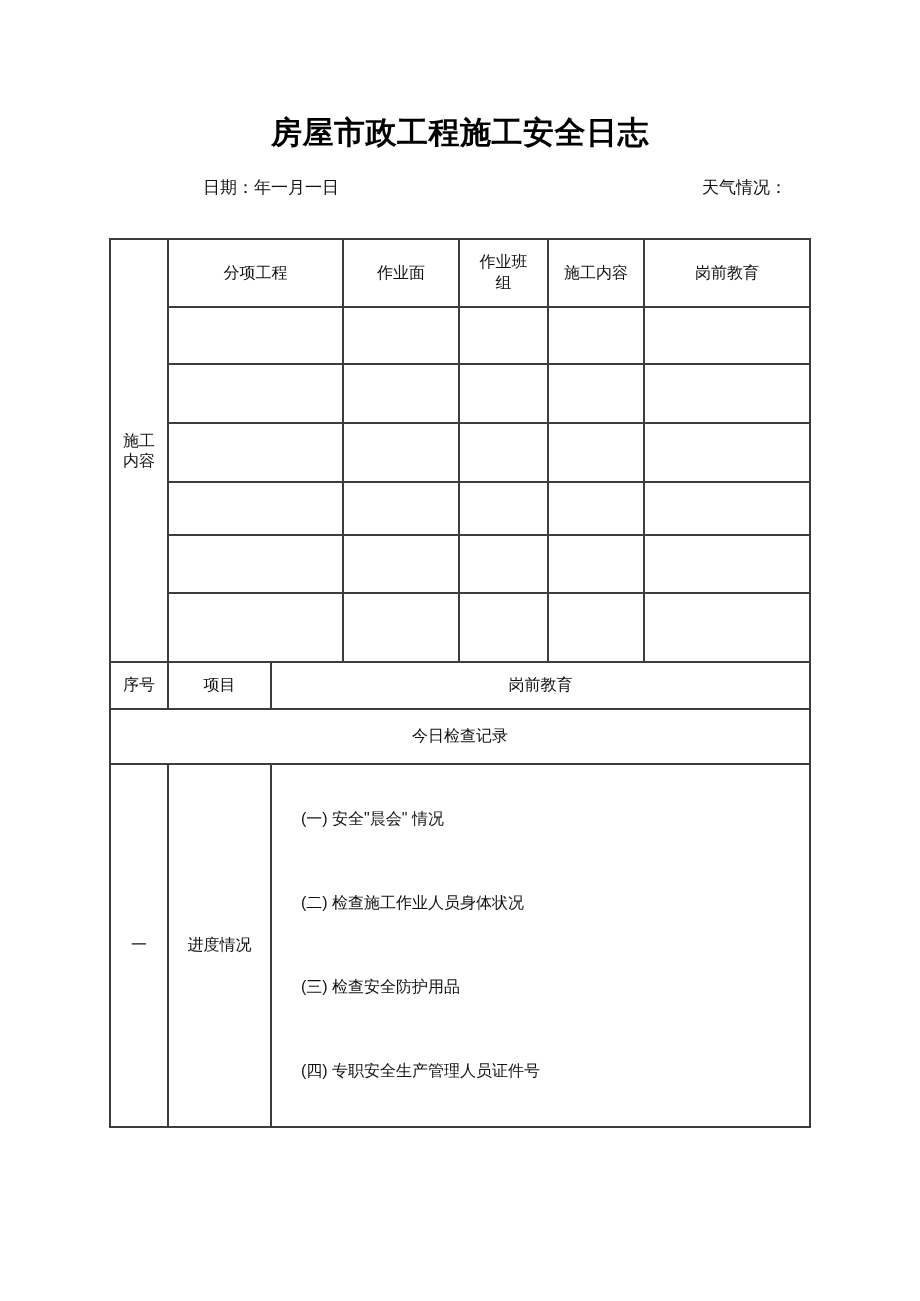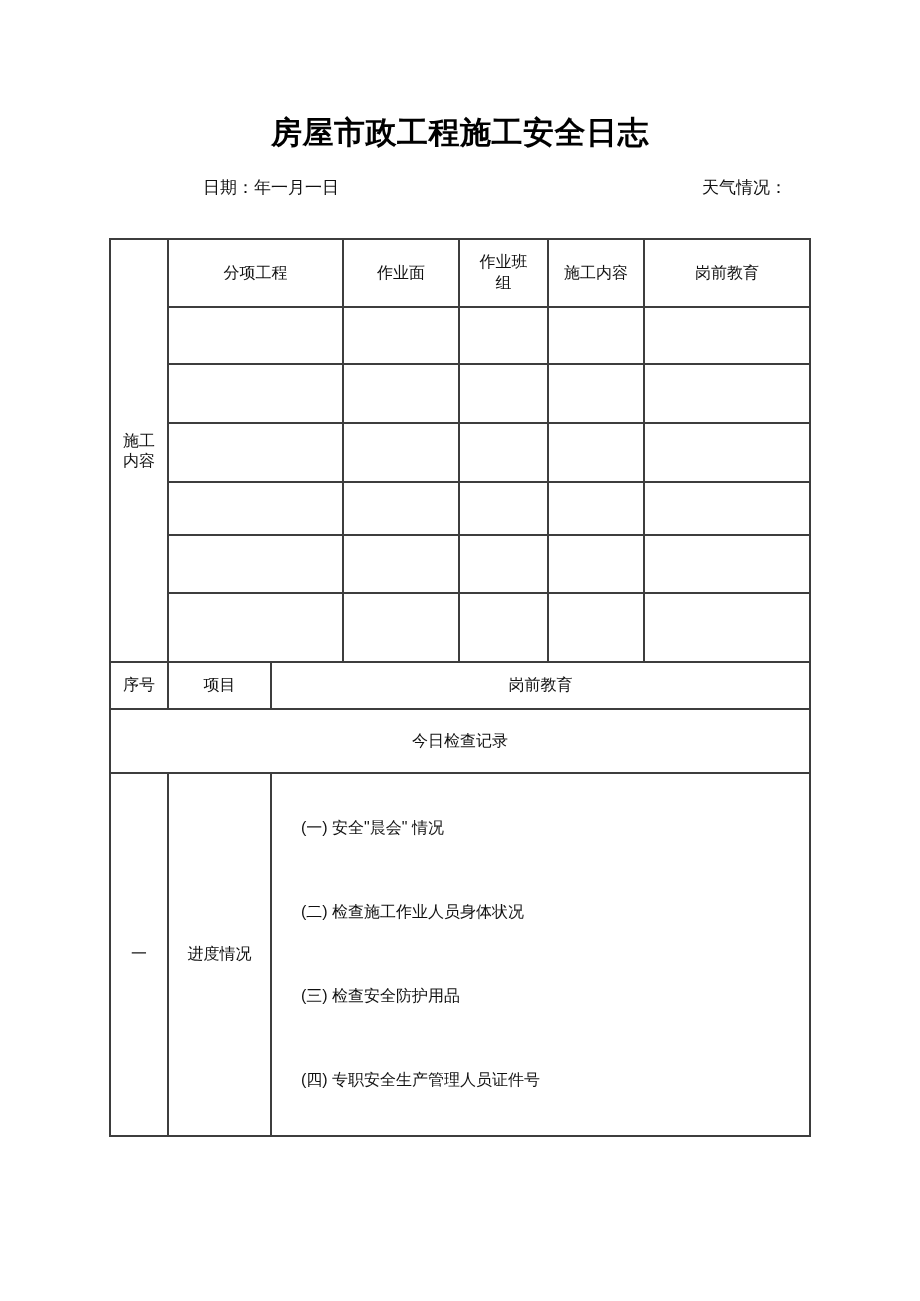--- a/index.html
+++ b/index.html
@@ -149,21 +149,21 @@
       <td></td>
       <td></td>
     </tr>
 
     <tr style="height:44px">
       <td class="serif-cell">序号</td>
       <td class="serif-cell">项目</td>
       <td colspan="5" class="serif-cell">岗前教育</td>
     </tr>
 
-    <tr style="height:64px">
+    <tr style="height:55px">
       <td colspan="7" class="section-title-cell">今日检查记录</td>
     </tr>
 
     <tr style="height:341px">
       <td>一</td>
       <td>进度情况</td>
       <td colspan="5" class="entries-cell">
         <div class="entries-stack">
           <div class="entry-row">(一) 安全"晨会" 情况</div>
           <div class="entry-row">(二) 检查施工作业人员身体状况</div>

